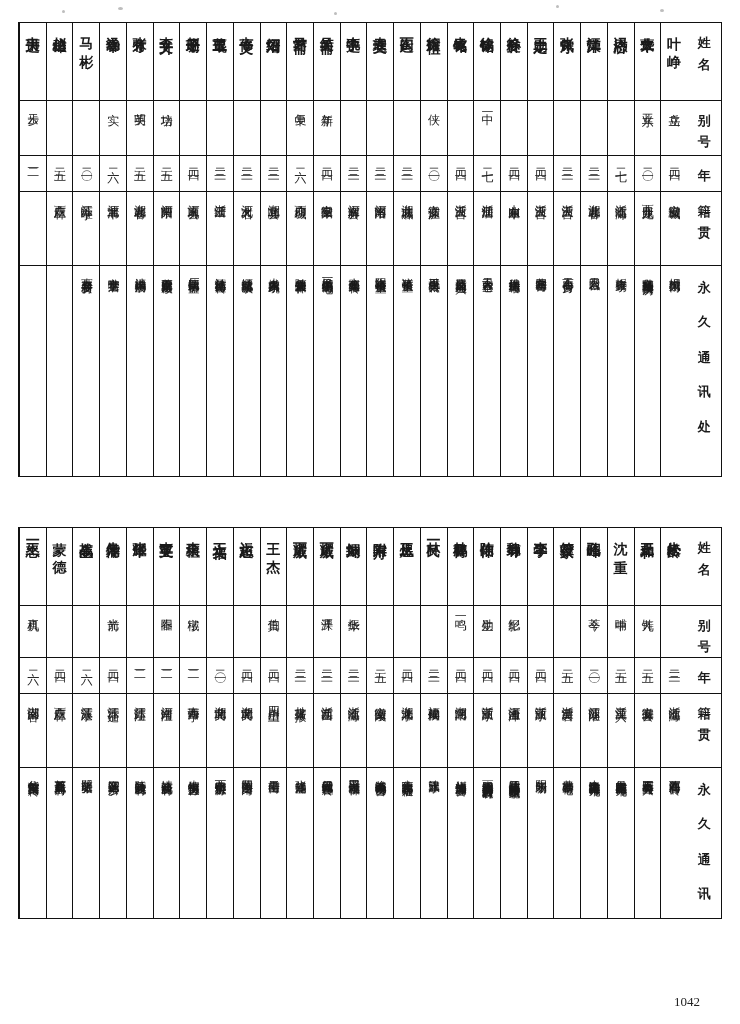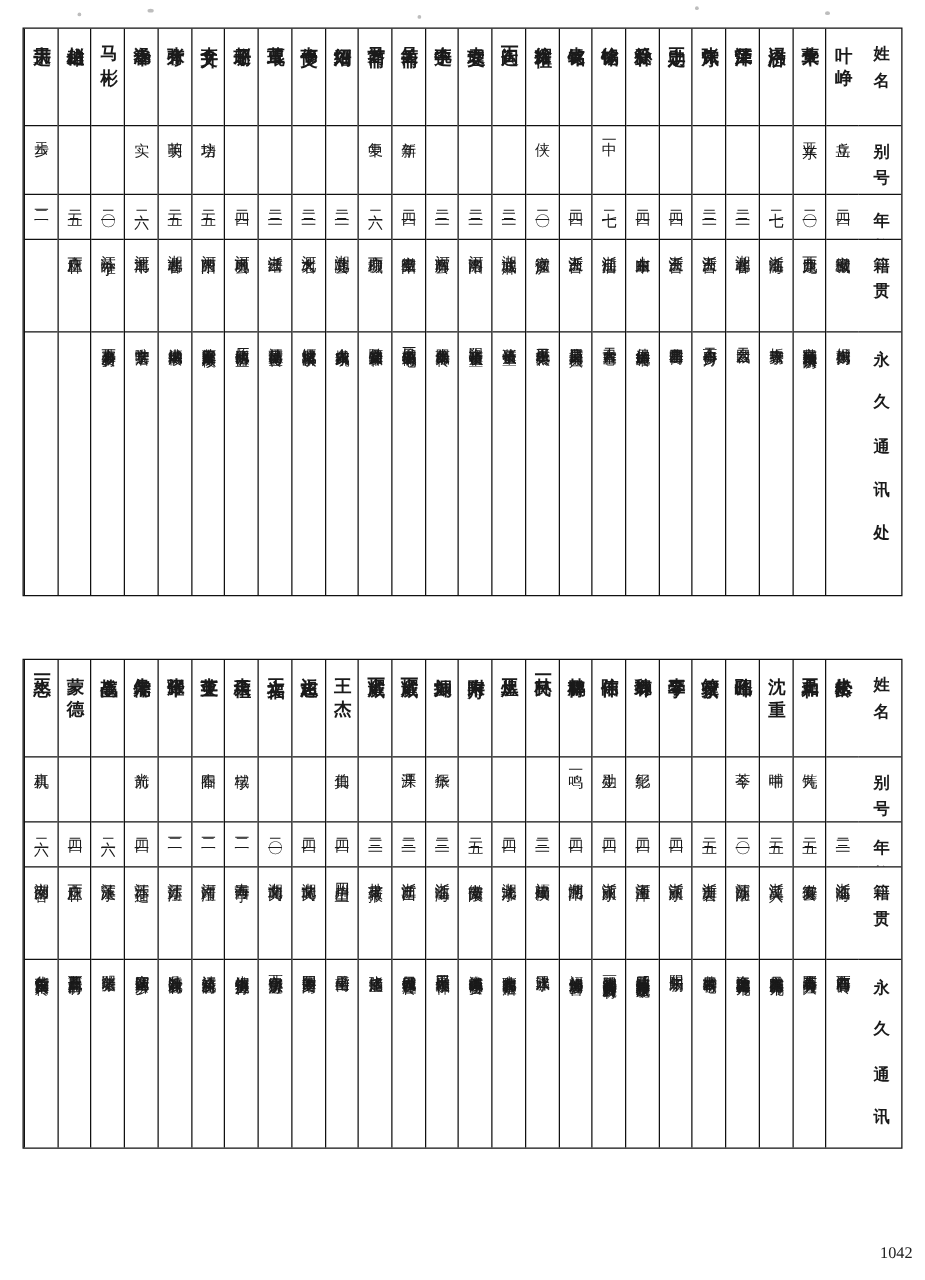--- a/index.html
+++ b/index.html
@@ -92,21 +92,21 @@
   .hdr-addr .vtext { font-size: 13px; font-weight: 600; letter-spacing: 10px; }
 
   .f-name { font-size: 14px; font-weight: 600; }
   .f-alias { font-size: 12px; }
   .f-age { font-size: 12px; letter-spacing: 2px; }
   .f-origin { font-size: 12px; }
   .f-addr { font-size: 11.5px; }
 
   .page-number {
     position: absolute;
-    right: 10px;
+    right: 40px;
     bottom: 14px;
     font-size: 13px;
     color: #222;
     font-family: "Liberation Serif", serif;
   }
   .speck {
     position: absolute;
     background: #bdbdbd;
     border-radius: 50%;
   }

